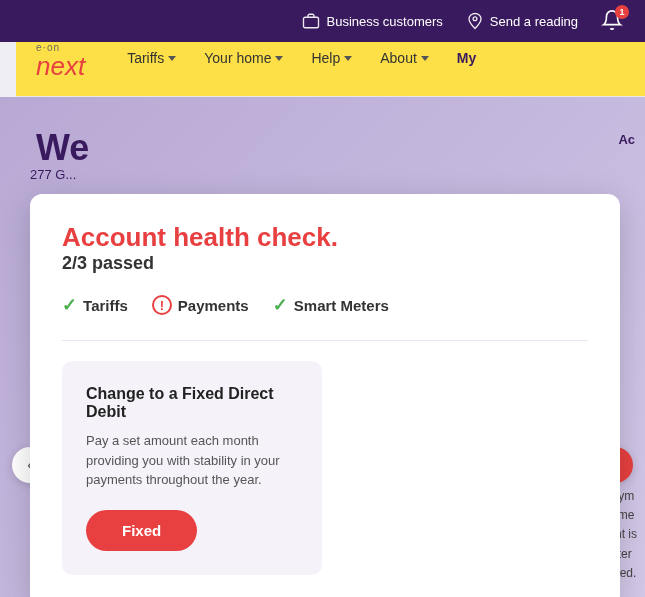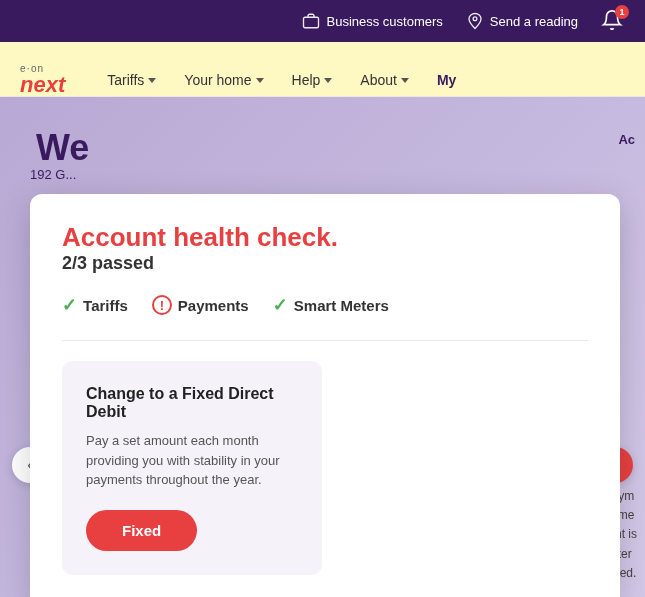--- a/index.html
+++ b/index.html
@@ -51,39 +51,40 @@
       height: 14px;
       font-size: 9px;
       display: flex;
       align-items: center;
       justify-content: center;
       font-weight: bold;
     }
 
     
     .nav-bar {
-      background: #fef9c3;
+      background: #fde047;
       height: 55px;
       display: flex;
-      align-items: flex-end;
+      align-items: flex-start;
       padding: 0 20px;
       gap: 0;
       border-bottom: 1px solid #e8e8e8;
+      margin-left: 16px;
     }
     .logo {
       margin-right: 30px;
     }
     .logo-eon {
       font-size: 10px;
       color: #666;
       letter-spacing: 1px;
     }
     .logo-next {
-      font-size: 22px;
-      font-weight: 700;
+      font-size: 26px;
+      font-weight: 400;
       color: #e84040;
       font-style: italic;
       line-height: 1;
     }
     .nav-items {
       display: flex;
       align-items: center;
       gap: 4px;
       flex: 1;
     }
@@ -346,21 +347,21 @@
       <span>About</span>
       <span class="chevron-down"></span>
     </div>
     <div class="nav-my">My</div>
   </div>
 </div>
 
 <div class="page-bg">
   <div class="page-title">We</div>
   <div class="account-label">Ac</div>
-  <div class="address-text">192 G...</div>
+  <div class="address-text">277 G...</div>
 
   <div class="arrow-left">‹</div>
 
   <div class="arrow-right">›</div>
 
   <div style="position:absolute; right:8px; top:390px; font-size:12px; color:#444; line-height:1.6;">
     <div>t paym</div>
     <div>payme</div>
     <div>ment is</div>
     <div>s after</div>

